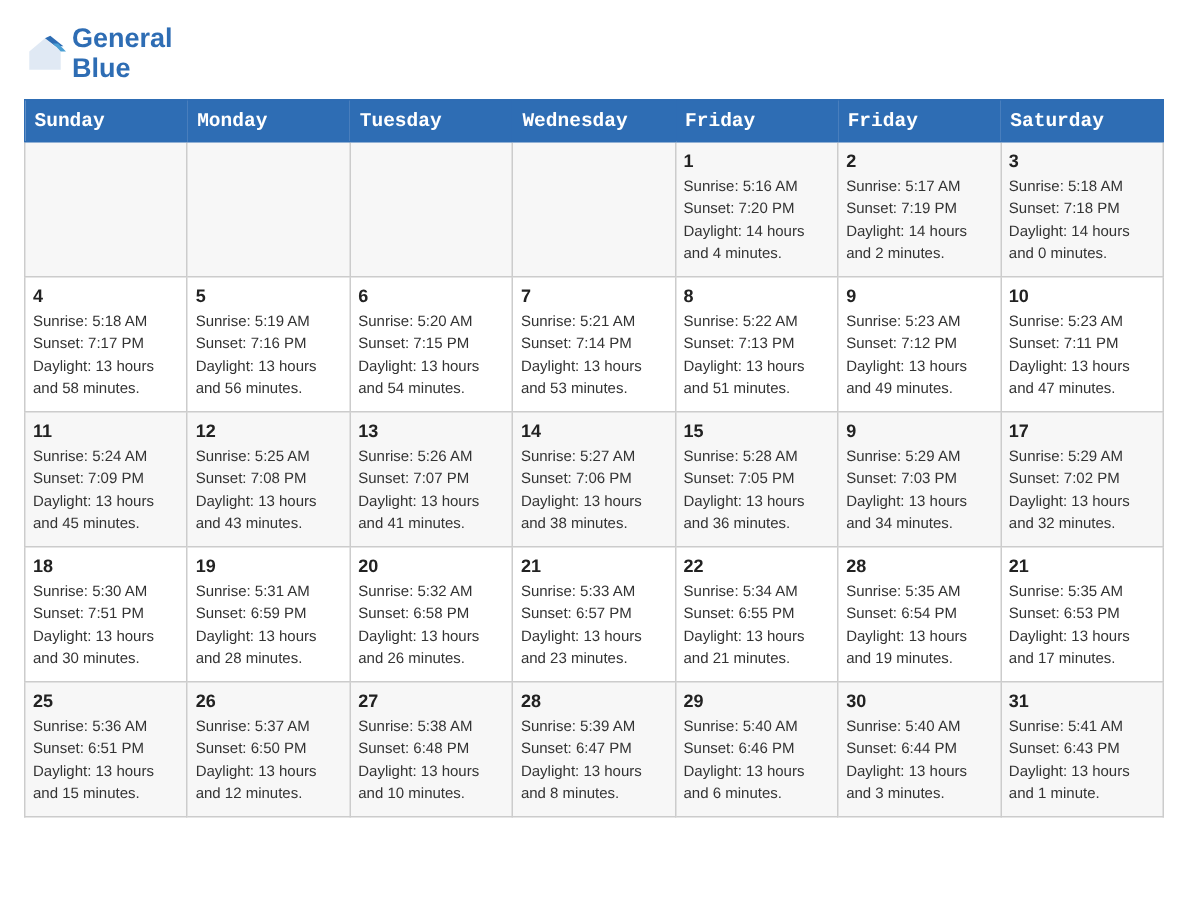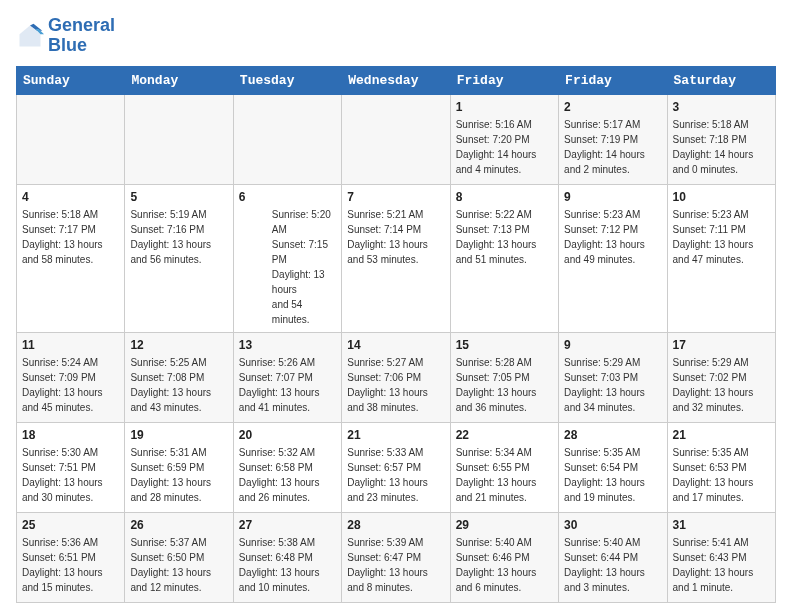--- a/index.html
+++ b/index.html
@@ -162,21 +162,21 @@
         </td>
         <td>
           <span class="day-number">5</span>
           <div class="day-info" style="white-space: pre-line;">Sunrise: 5:19 AM
 Sunset: 7:16 PM
 Daylight: 13 hours
 and 56 minutes.</div>
         </td>
         <td>
           <span class="day-number">6</span>
-          <div class="day-info" style="white-space: pre-line; margin-left: 33px;">Sunrise: 5:20 AM
+          <div class="day-info" style="white-space: pre-line;">Sunrise: 5:20 AM
 Sunset: 7:15 PM
 Daylight: 13 hours
 and 54 minutes.</div>
         </td>
         <td>
           <span class="day-number">7</span>
           <div class="day-info" style="white-space: pre-line;">Sunrise: 5:21 AM
 Sunset: 7:14 PM
 Daylight: 13 hours
 and 53 minutes.</div>

